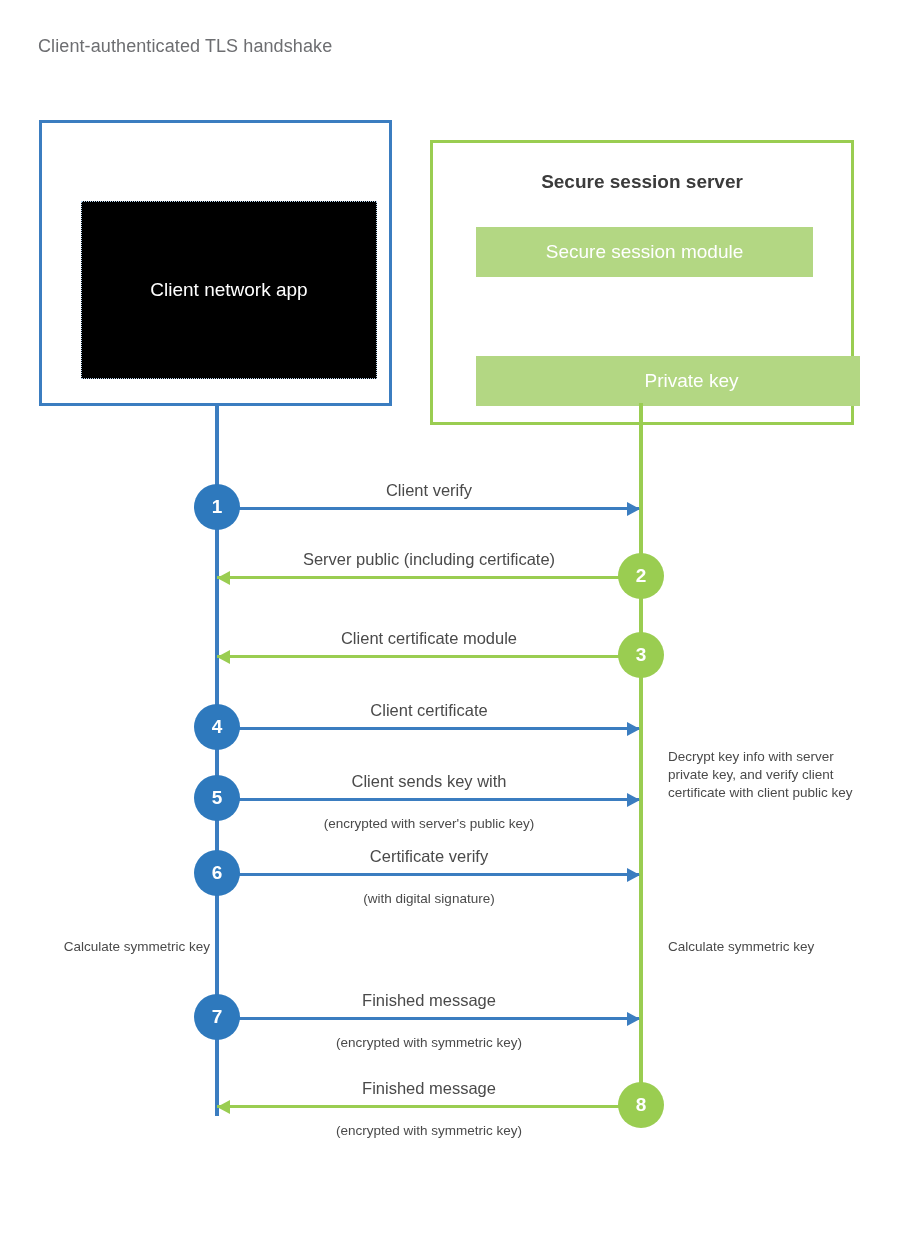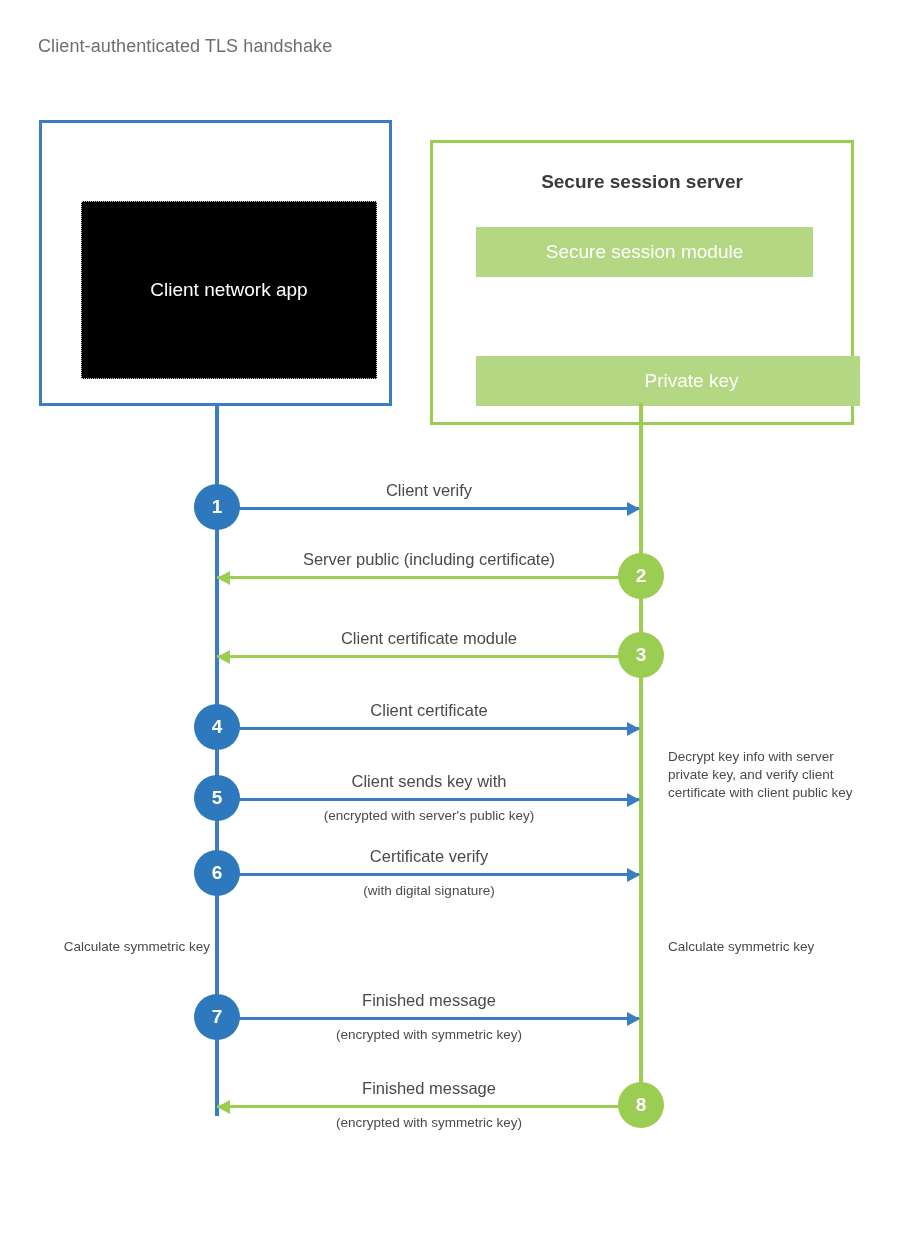--- a/index.html
+++ b/index.html
@@ -159,21 +159,21 @@
     top: -26px;
     white-space: nowrap;
   }
   .msg-sub {
     position: absolute;
     left: 217px;
     width: 424px;
     text-align: center;
     font-size: 13.5px;
     color: #4a4a4a;
-    top: 10px;
+    top: 18px;
     white-space: nowrap;
   }
 
   
   .step-circle {
     position: absolute;
     width: 46px;
     height: 46px;
     border-radius: 50%;
     color: #ffffff;

